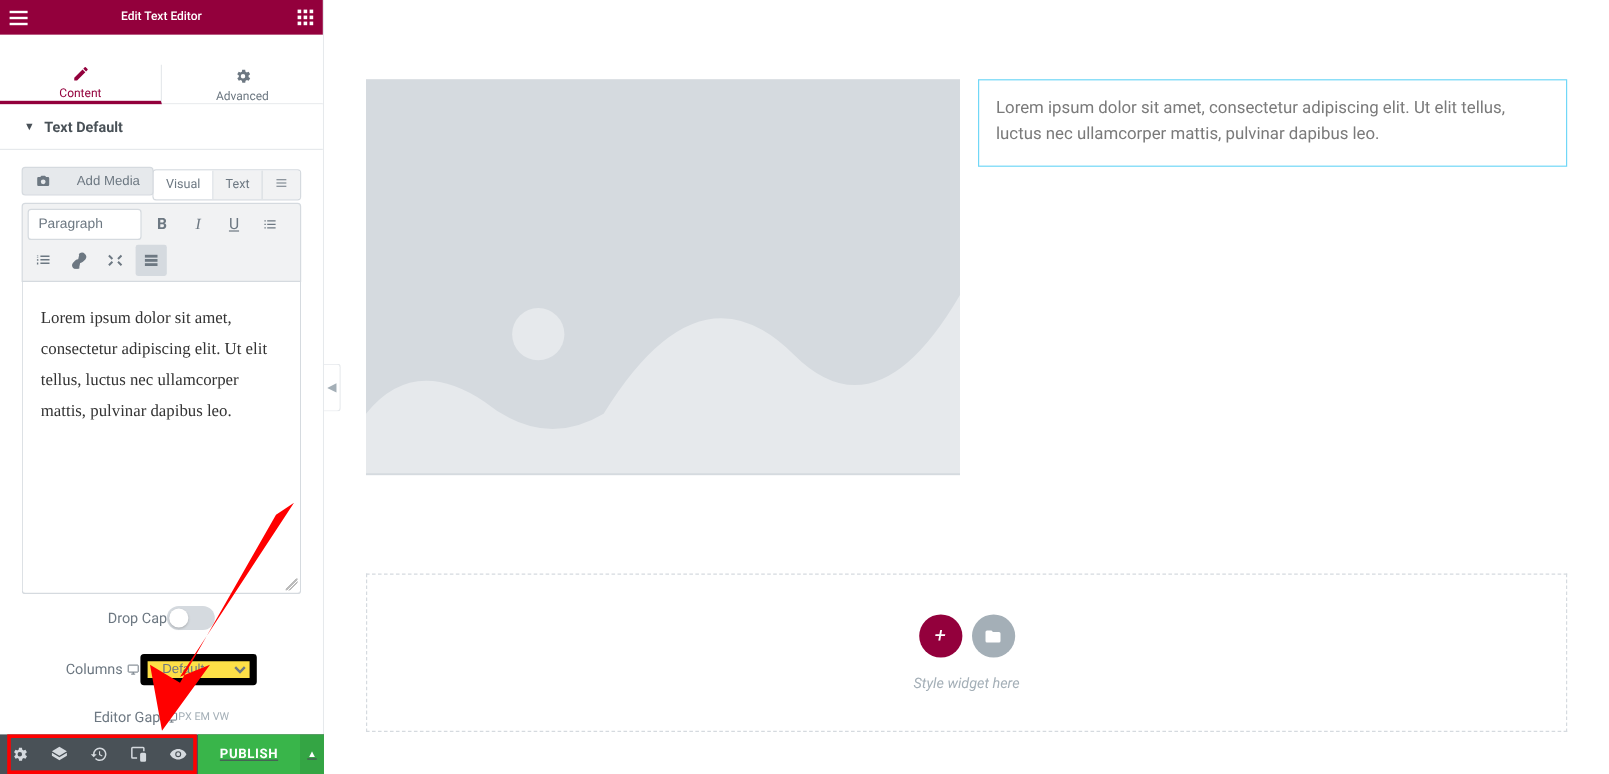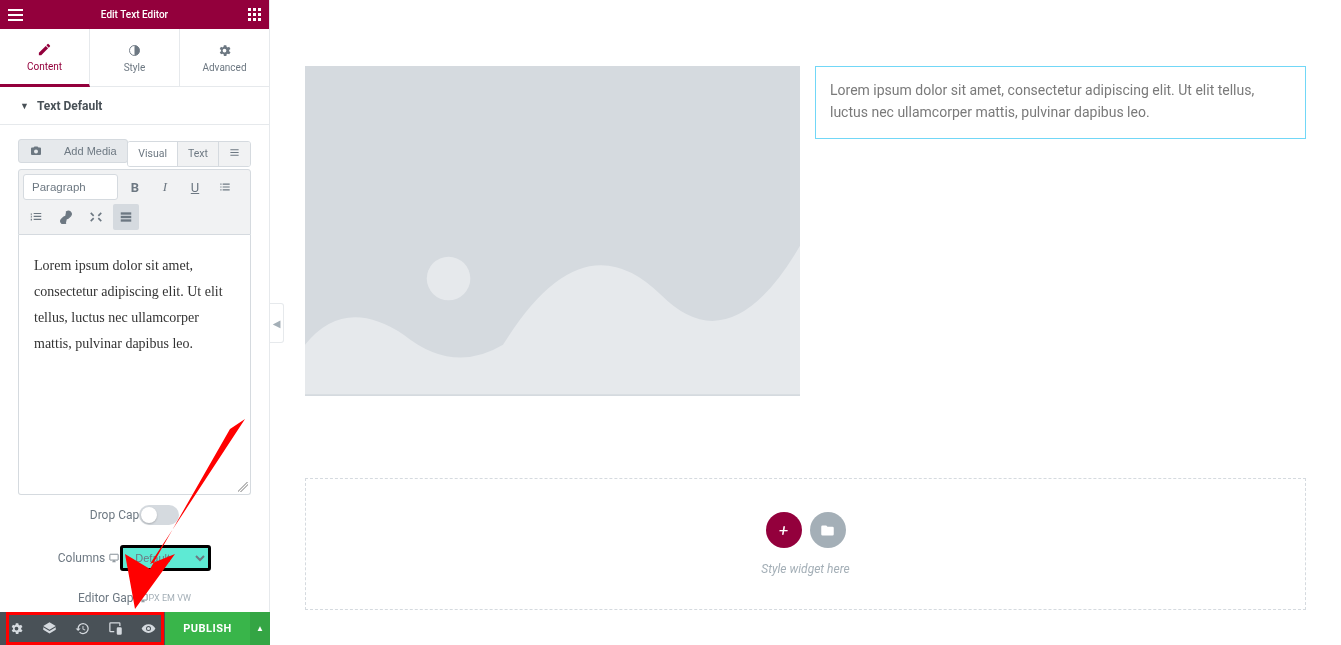--- a/index.html
+++ b/index.html
@@ -7,21 +7,21 @@
   .panel{width:270px;height:645px;border-right:1px solid #e6e9ec;display:flex;flex-direction:column;position:relative;}
   .hdr{height:29px;background:#93003c;display:flex;align-items:center;color:#fff;}
   .hdr-btn{width:30px;height:29px;display:flex;align-items:center;justify-content:center;cursor:pointer;}
   .hdr-title{flex:1;text-align:center;font-size:10px;font-weight:500;}
   .burger,.burger::before,.burger::after{content:"";display:block;width:15px;height:2px;background:#fff;}
   .burger{position:relative;}
   .burger::before{position:absolute;top:-5px;}
   .burger::after{position:absolute;top:5px;}
   .dots{display:grid;grid-template-columns:repeat(3,3px);grid-gap:2px;}
   .dots span{width:3px;height:3px;background:#fff;}
-  .tabs{display:flex;height:58px;border-bottom:1px solid #e6e9ec;background:#fff;}
+  .tabs{display:flex;height:58px;border-bottom:1px solid #e6e9ec;background:#fff;align-items:flex-end;}
   .tab{flex:1;display:flex;flex-direction:column;align-items:center;justify-content:center;gap:4px;cursor:pointer;border-right:1px solid #e6e9ec;font-size:10px;color:#6d7882;}
   .tab:last-child{border-right:none;}
   .tab.on{color:#93003c;border-bottom:3px solid #93003c;background:#fff;margin-bottom:-1px;}
   .tab svg{width:15px;height:15px;}
   .sect-hdr{height:38px;border-bottom:1px solid #e6e9ec;display:flex;align-items:center;padding-left:20px;font-size:12px;font-weight:700;color:#495157;cursor:pointer;background:#fff;}
   .sect-hdr span.car{margin-right:8px;font-size:9px;}
   .sect-body{padding:14px 18px 10px;background:#fff;flex:1;overflow:auto;}
   .media-btn{display:inline-flex;align-items:center;gap:21px;background:#e6e9ec;border:1px solid #d5dadf;border-radius:3px;padding:5px 10px;font-size:11px;color:#6d7882;cursor:pointer;margin-bottom:6px;}
   .ed-tabs{display:flex;border:1px solid #d5dadf;border-radius:3px;overflow:hidden;float:right;margin-top:-28px;}
   .ed-tab{padding:5px 10px;font-size:10.5px;color:#6d7882;border-right:1px solid #d5dadf;cursor:pointer;background:#f1f2f3;}
@@ -29,22 +29,22 @@
   .ed-tab:last-child{border-right:none;}
   .tb{clear:both;border:1px solid #d5dadf;background:#f1f2f3;padding:4px;display:flex;flex-wrap:wrap;gap:4px;border-radius:3px 3px 0 0;flex-direction:column;}
   .sel{height:26px;border:1px solid #d5dadf;background:#fff;padding:0 18px 0 8px;font-size:11.5px;color:#6d7882;border-radius:3px;appearance:none;-webkit-appearance:none;position:relative;}
   .tbb{width:26px;height:26px;display:flex;align-items:center;justify-content:center;cursor:pointer;color:#6d7882;border-radius:2px;}
   .tb-row{display:flex;gap:4px;width:100%;}
   .edit-area{border:1px solid #d5dadf;border-top:none;min-height:260px;padding:18px 15px;font-family:Georgia,serif;font-size:14px;color:#333;line-height:1.85;background:#fff;border-radius:0 0 3px 3px;position:relative;}
   .edit-area::after{content:"";position:absolute;right:2px;bottom:2px;width:10px;height:10px;background:linear-gradient(135deg,transparent 45%,#bbb 45%,#bbb 55%,transparent 55%),linear-gradient(135deg,transparent 60%,#bbb 60%,#bbb 70%,transparent 70%);}
   .ctl{display:flex;align-items:center;justify-content:center;padding:10px 0;font-size:12px;color:#6d7882;}
   .switch{width:40px;height:20px;background:#d5dadf;border-radius:10px;position:relative;}
   .switch::after{content:"";position:absolute;width:16px;height:16px;background:#fff;border-radius:50%;top:2px;left:2px;box-shadow:0 1px 2px rgba(0,0,0,.2);}
-  .sel2{height:26px;min-width:90px;border:3px solid #000000;background:#5eead4;padding:0 22px 0 8px;font-size:11px;color:#6d7882;border-radius:3px;}
-  .ftr{position:absolute;left:0;bottom:0;width:270px;height:33px;background:#495157;display:flex;align-items:center;}
+  .sel2{height:26px;min-width:90px;border:6px solid #000000;background:#fde047;padding:0 22px 0 8px;font-size:11px;color:#6d7882;border-radius:3px;}
+  .ftr{position:absolute;left:0;bottom:0;width:270px;height:33px;background:#495157;display:flex;align-items:center;text-decoration:underline;}
   .red-box{position:absolute;left:6px;bottom:0;width:158px;height:33px;border:3px solid #f00;z-index:5;pointer-events:none;}
   .ftr-btn{flex:0 0 33px;height:33px;display:flex;align-items:center;justify-content:center;color:#d5dadf;cursor:pointer;}
   .pub{flex:1;height:33px;background:#39b54a;color:#fff;font-size:11px;font-weight:700;letter-spacing:.5px;display:flex;align-items:center;justify-content:center;cursor:pointer;}
   .pub-more{width:20px;height:33px;background:#34a544;color:#fff;display:flex;align-items:center;justify-content:center;cursor:pointer;font-size:8px;}
   .collapse{position:absolute;left:270px;top:303px;width:14px;height:40px;background:#fff;border:1px solid #e6e9ec;border-left:none;display:flex;align-items:center;justify-content:center;font-size:10px;color:#a4afb7;cursor:pointer;border-radius:0 3px 3px 0;}
   .canvas{position:absolute;left:270px;top:0;right:0;height:645px;padding:66px 35px 28px;overflow:auto;}
   .row{display:flex;gap:15px;}
   .img-ph{width:495px;height:330px;background:#d5dadf;position:relative;overflow:hidden;}
   .txt-sel{flex:1;border:1px solid #71d7f7;padding:13px 14px;height:73px;font-size:14px;color:#7a7a7a;line-height:1.55;}
   .drop{margin-top:82px;border:1px dashed #d5dadf;height:132px;display:flex;flex-direction:column;align-items:center;justify-content:center;gap:14px;color:#a4afb7;font-size:12px;font-style:italic;}
@@ -81,27 +81,20 @@
 
   <div class="tabs">
     <div class="tab on">
       <svg viewBox="0 0 24 24">
           <path fill="currentColor" d="M3 17.25V21h3.75l11-11-3.75-3.75-11 11zM20.7 7.04a1 1 0 000-1.41l-2.34-2.34a1 1 0 00-1.41 0L15 5.25 18.75 9l1.95-1.96z"></path>
         </svg>
       <span>Content</span>
     </div>
     <div class="tab">
       <svg viewBox="0 0 24 24">
-          <circle cx="12" cy="12" r="8" fill="none" stroke="currentColor" stroke-width="1.5"></circle>
-          <path fill="currentColor" d="M12 4a8 8 0 010 16V4z"></path>
-        </svg>
-      <span>Style</span>
-    </div>
-    <div class="tab">
-      <svg viewBox="0 0 24 24">
           <path fill="currentColor" d="M19.4 13l.1-1-.1-1 2.1-1.6-2-3.4-2.5 1a7 7 0 00-1.7-1l-.4-2.6h-4l-.4 2.6a7 7 0 00-1.7 1l-2.5-1-2 3.4L6.5 11l-.1 1 .1 1-2.1 1.6 2 3.4 2.5-1a7 7 0 001.7 1l.4 2.6h4l.4-2.6a7 7 0 001.7-1l2.5 1 2-3.4L19.4 13zM12 15a3 3 0 110-6 3 3 0 010 6z"></path>
         </svg>
       <span>Advanced</span>
     </div>
   </div>
 
   <div class="sect-hdr">
     <span class="car">▼</span>
     <span>Text Default</span>
   </div>

